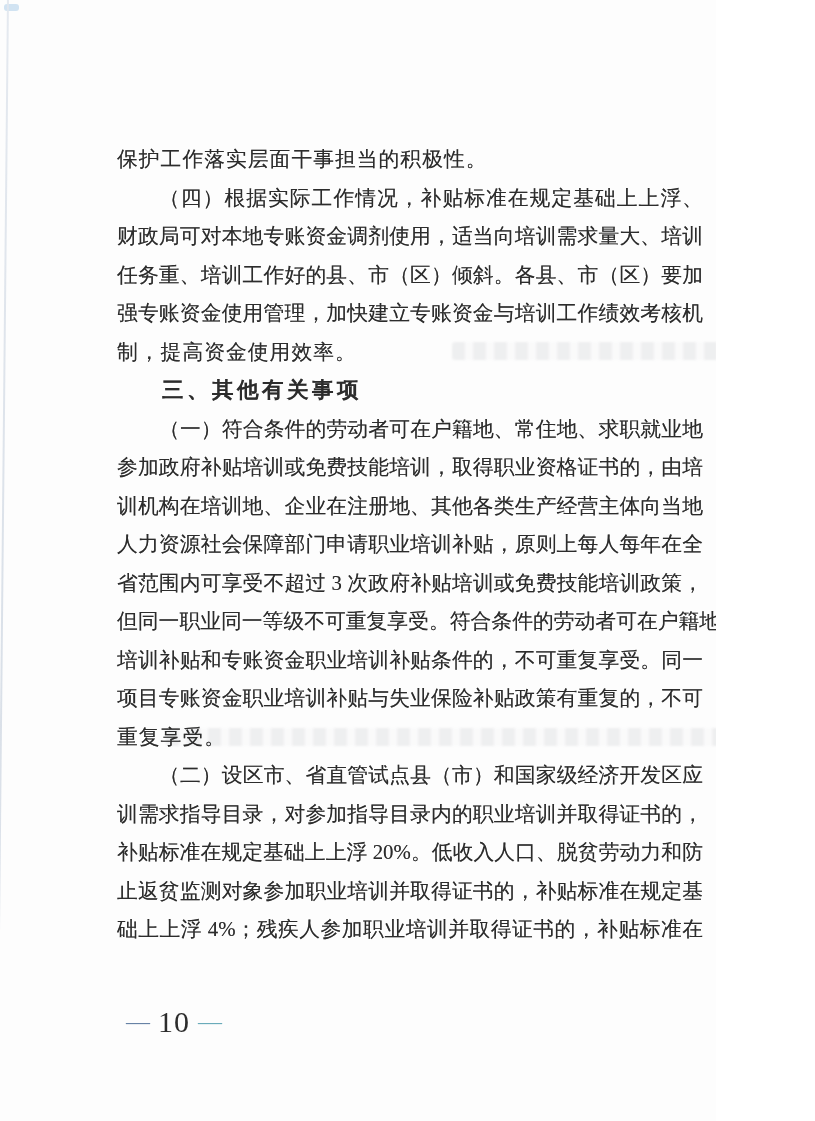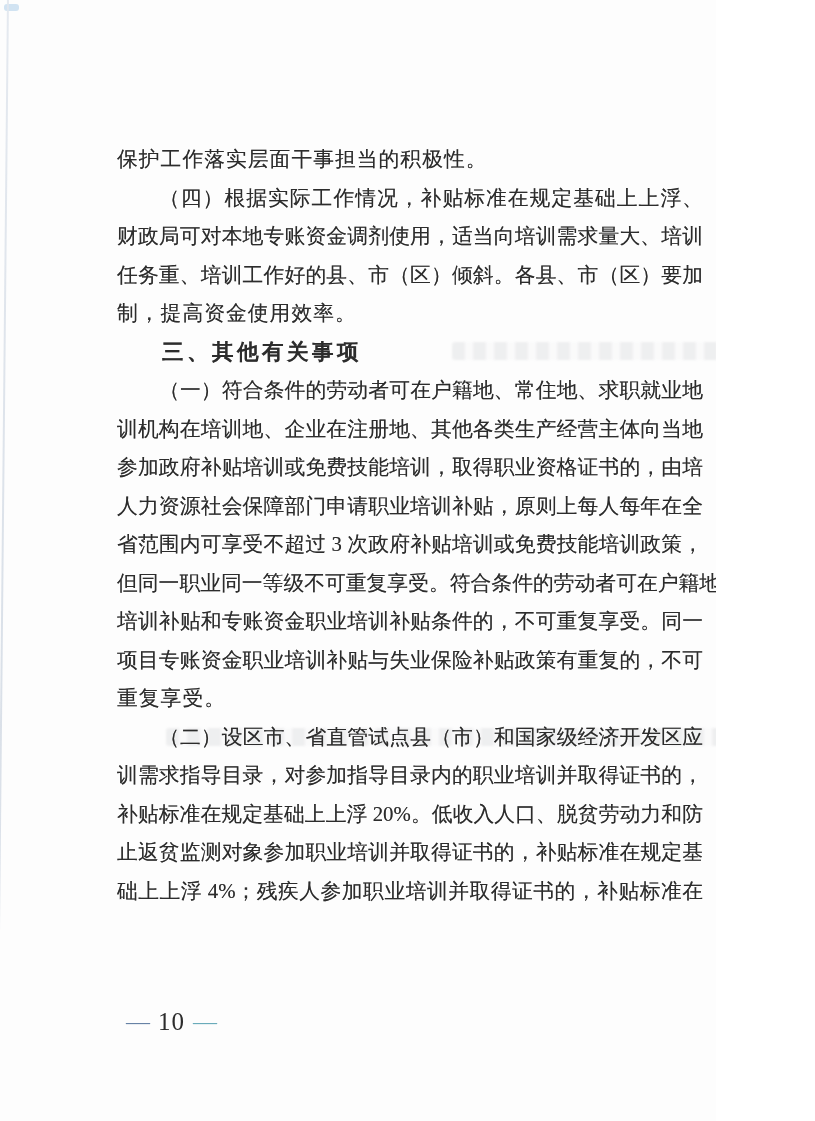--- a/index.html
+++ b/index.html
@@ -105,21 +105,21 @@
     font-family: "Liberation Serif", serif;
   }
   .page-number .dash {
     font-size: 24px;
     line-height: 30px;
     transform: scaleY(0.85);
   }
   .page-number .dash-l { color: var(--dash_left, #5e7ba0); }
   .page-number .dash-r { color: var(--dash_right, #62a7b6); }
   .page-number .num {
-    font-size: 25px;
+    font-size: 30px;
     line-height: 30px;
     color: var(--ink, #2c2c2c);
     letter-spacing: 1px;
   }
 </style>
 </head>
 <body>
 
 <div class="page">
 
@@ -128,25 +128,26 @@
   <div class="right-edge-line"></div>
   <div class="paper-notch"></div>
   <div class="smudge smudge-1"></div>
   <div class="smudge smudge-2"></div>
 
   <main class="doc-body" id="doc-body">
       <div class="line no-justify">保护工作落实层面干事担当的积极性。</div>
       <div class="line indent">（四）根据实际工作情况，补贴标准在规定基础上上浮、</div>
       <div class="line">财政局可对本地专账资金调剂使用，适当向培训需求量大、培训</div>
       <div class="line">任务重、培训工作好的县、市（区）倾斜。各县、市（区）要加</div>
+      <div class="line">强专账资金使用管理，加快建立专账资金与培训工作绩效考核机</div>
       <div class="line no-justify">制，提高资金使用效率。</div>
       <div class="line no-justify indent heading">三、其他有关事项</div>
       <div class="line indent">（一）符合条件的劳动者可在户籍地、常住地、求职就业地</div>
+      <div class="line">参加政府补贴培训或免费技能培训，取得职业资格证书的，由培</div>
       <div class="line">训机构在培训地、企业在注册地、其他各类生产经营主体向当地</div>
-      <div class="line">参加政府补贴培训或免费技能培训，取得职业资格证书的，由培</div>
       <div class="line">人力资源社会保障部门申请职业培训补贴，原则上每人每年在全</div>
       <div class="line">省范围内可享受不超过 3 次政府补贴培训或免费技能培训政策，</div>
       <div class="line">但同一职业同一等级不可重复享受。符合条件的劳动者可在户籍地</div>
       <div class="line">培训补贴和专账资金职业培训补贴条件的，不可重复享受。同一</div>
       <div class="line">项目专账资金职业培训补贴与失业保险补贴政策有重复的，不可</div>
       <div class="line no-justify">重复享受。</div>
       <div class="line indent">（二）设区市、省直管试点县（市）和国家级经济开发区应</div>
       <div class="line">训需求指导目录，对参加指导目录内的职业培训并取得证书的，</div>
       <div class="line">补贴标准在规定基础上上浮 20%。低收入人口、脱贫劳动力和防</div>
       <div class="line">止返贫监测对象参加职业培训并取得证书的，补贴标准在规定基</div>

